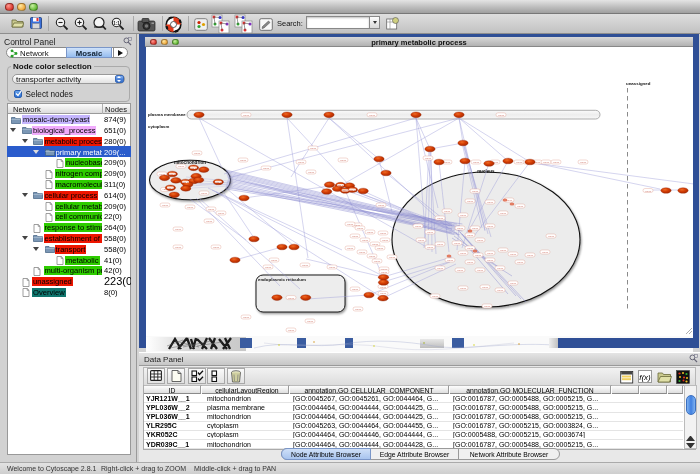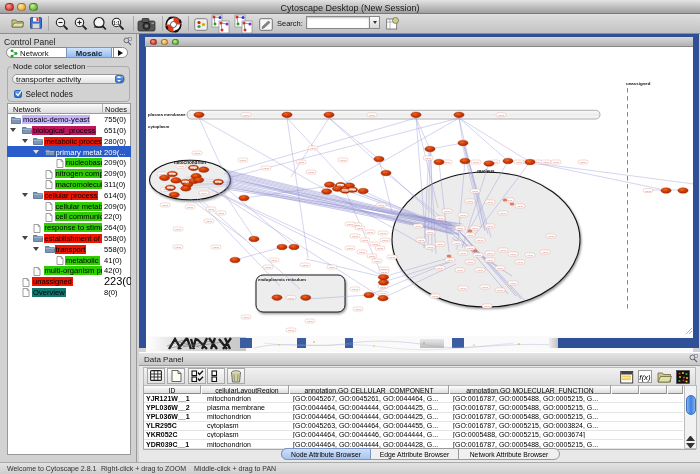--- a/index.html
+++ b/index.html
@@ -5,21 +5,20 @@
 html,body { width:700px; height:474px; overflow:hidden; font-family:"Liberation Sans",sans-serif; }
 .abs { position:absolute; }
 </style></head>
 <body>
 <div style="position:relative;width:700px;height:474px;background:#d4d4d4">
 
 <div class="abs" style="left:0;top:0;width:700px;height:14px;background:linear-gradient(#e4e4e4,#bdbdbd 55%,#9f9f9f);border-bottom:1px solid #787878"></div>
 <div style="position:absolute;left:5px;top:2.5px;width:8.5px;height:8.5px;border-radius:50%;background:radial-gradient(circle at 35% 30%, #ff9990, #d9342a 75%);border:0.5px solid rgba(0,0,0,.35)"></div>
 <div style="position:absolute;left:17px;top:2.5px;width:8.5px;height:8.5px;border-radius:50%;background:radial-gradient(circle at 35% 30%, #ffe9a0, #f0a63a 75%);border:0.5px solid rgba(0,0,0,.35)"></div>
 <div style="position:absolute;left:29px;top:2.5px;width:8.5px;height:8.5px;border-radius:50%;background:radial-gradient(circle at 35% 30%, #c8f0a0, #5fb830 75%);border:0.5px solid rgba(0,0,0,.35)"></div>
-<div class="abs" style="left:0;top:2.5px;width:700px;text-align:center;font-size:9px;color:#1a1a1a">Cytoscape Desktop (New Session)</div>
 
 <div class="abs" style="left:0;top:14px;width:700px;height:20px;background:linear-gradient(#dedede,#c2c2c2);border-bottom:1px solid #8e8e8e"></div>
 <svg style="position:absolute;left:11px;top:17px" width="13" height="11" viewBox="0 0 13 11">
       <path d="M1 3 L5 3 L6 4.5 L12 4.5 L12 10 L1 10 Z" fill="#c9c98e" stroke="#6b6b3a" stroke-width="0.8"></path>
       <path d="M1 10 L3 6 L13 6 L11 10 Z" fill="#e0e0a8" stroke="#6b6b3a" stroke-width="0.8"></path>
     </svg>
 <svg style="position:absolute;left:30px;top:17px" width="12" height="12" viewBox="0 0 12 12">
       <rect x="0.5" y="0.5" width="11" height="11" rx="1" fill="#3a6fd8" stroke="#1a3a7a" stroke-width="0.8"></rect>
       <rect x="3" y="0.5" width="6" height="4" fill="#fff"></rect>
       <rect x="6.5" y="1" width="2" height="3" fill="#e03030"></rect>
@@ -132,21 +131,21 @@
 <svg class="abs" style="left:10px;top:48.5px" width="8" height="9" viewBox="0 0 8 9">
       <circle cx="2" cy="1.8" r="1.4" fill="#2aa02a"></circle>
       <circle cx="6" cy="4.5" r="1.4" fill="#2aa02a"></circle>
       <circle cx="2" cy="7.2" r="1.4" fill="#2aa02a"></circle>
       <path d="M2 1.8 L6 4.5 L2 7.2" stroke="#2aa02a" stroke-width="0.7" fill="none"></path>
     </svg>
 <div class="abs" style="left:113px;top:47px;width:15px;height:11px;border-left:1px solid #8a8a8a"></div>
 <div class="abs" style="left:118px;top:49.5px;width:0;height:0;border-top:3.2px solid transparent;border-bottom:3.2px solid transparent;border-left:5px solid #111"></div>
 
 <div class="abs" style="left:7px;top:66px;width:123px;height:36px;border:1px solid #aaa;border-radius:4px"></div>
-<div class="abs" style="left:11px;top:62px;background:#d2d2d2;padding:0 2px;font-size:8px;font-weight:normal;color:#111">Node color selection</div>
+<div class="abs" style="left:11px;top:62px;background:#d2d2d2;padding:0 2px;font-size:8px;font-weight:bold;color:#111">Node color selection</div>
 <div class="abs" style="left:12px;top:73.5px;width:113px;height:10.5px;background:linear-gradient(#ffffff,#e2e2e2);border:1px solid #999;border-radius:5px"></div>
 <div class="abs" style="left:16px;top:75px;font-size:8px;color:#111">transporter activity</div>
 <div class="abs" style="left:114.5px;top:74.8px;width:9.5px;height:8.5px;background:linear-gradient(#8ab4f0,#4a82da 55%,#3a72c8);border-radius:2px;border:0.5px solid #3a6ab8"></div>
 <div class="abs" style="left:117px;top:76.2px;width:0;height:0;border-left:2px solid transparent;border-right:2px solid transparent;border-bottom:2.5px solid #fff"></div>
 <div class="abs" style="left:117px;top:79.8px;width:0;height:0;border-left:2px solid transparent;border-right:2px solid transparent;border-top:2.5px solid #fff"></div>
 <div class="abs" style="left:13.5px;top:89.5px;width:8px;height:8px;background:linear-gradient(#6aa4ec,#2a6fd4);border-radius:2px;border:0.5px solid #2a5fb0"></div>
 <svg class="abs" style="left:14px;top:89px" width="9" height="9" viewBox="0 0 9 9">
       <path d="M2 4.5 L4 6.5 L7.5 1.5" stroke="#fff" stroke-width="1.3" fill="none"></path>
     </svg>
 <div class="abs" style="left:25.5px;top:89.5px;font-size:8.2px;color:#111">Select nodes</div>
@@ -156,27 +155,27 @@
 <div class="abs" style="left:102px;top:104px;width:1px;height:9.5px;background:#b0b0b0"></div>
 <div class="abs" style="left:13px;top:105px;font-size:7.6px;color:#111">Network</div>
 <div class="abs" style="left:105px;top:105px;font-size:7.6px;color:#111">Nodes</div>
 <div class="abs" style="left:7px;top:114px;width:124px;height:340px;overflow:hidden">
 <div style="position:absolute;left:-7px;top:-114px;width:137px;height:468px">
 <svg width="10" height="8" viewBox="0 0 10 8" style="position:absolute;left:11px;top:115.5px">
           <path d="M0.5 1.5 L4 1.5 L5 2.7 L9.5 2.7 L9.5 7.5 L0.5 7.5 Z" fill="#7b97b5" stroke="#3f5f7f" stroke-width="0.7"></path>
           <path d="M0.5 3.5 L9.5 3.5" stroke="#a8bdd0" stroke-width="0.8"></path>
         </svg>
 <div style="position:absolute;left:22px;top:115.1px;max-width:80px;overflow:hidden;white-space:nowrap;background:#c4b5fd;color:#000;font-size:7.6px;line-height:9px;padding:0 1px">mosaic-demo-yeast</div>
-<div style="position:absolute;left:104px;top:115.1px;color:#000;font-size:7.6px;line-height:9px">755(0)</div>
+<div style="position:absolute;left:104px;top:115.1px;color:#000;font-size:7.6px;line-height:9px">874(9)</div>
 <div style="position:absolute;left:10px;top:128.3px;width:0;height:0;border-left:3.5px solid transparent;border-right:3.5px solid transparent;border-top:4.5px solid #444"></div>
 <svg width="10" height="8" viewBox="0 0 10 8" style="position:absolute;left:21.5px;top:126.3px">
           <path d="M0.5 1.5 L4 1.5 L5 2.7 L9.5 2.7 L9.5 7.5 L0.5 7.5 Z" fill="#7b97b5" stroke="#3f5f7f" stroke-width="0.7"></path>
           <path d="M0.5 3.5 L9.5 3.5" stroke="#a8bdd0" stroke-width="0.8"></path>
         </svg>
-<div style="position:absolute;left:32px;top:125.9px;max-width:70px;overflow:hidden;white-space:nowrap;background:#be185d;color:#000;font-size:7.6px;line-height:9px;padding:0 1px">biological_process</div>
+<div style="position:absolute;left:32px;top:125.9px;max-width:70px;overflow:hidden;white-space:nowrap;background:#f0abfc;color:#000;font-size:7.6px;line-height:9px;padding:0 1px">biological_process</div>
 <div style="position:absolute;left:104px;top:125.9px;color:#000;font-size:7.6px;line-height:9px">651(0)</div>
 <div style="position:absolute;left:21.5px;top:139.1px;width:0;height:0;border-left:3.5px solid transparent;border-right:3.5px solid transparent;border-top:4.5px solid #444"></div>
 <svg width="10" height="8" viewBox="0 0 10 8" style="position:absolute;left:33px;top:137.1px">
           <path d="M0.5 1.5 L4 1.5 L5 2.7 L9.5 2.7 L9.5 7.5 L0.5 7.5 Z" fill="#7b97b5" stroke="#3f5f7f" stroke-width="0.7"></path>
           <path d="M0.5 3.5 L9.5 3.5" stroke="#a8bdd0" stroke-width="0.8"></path>
         </svg>
 <div style="position:absolute;left:43.5px;top:136.7px;max-width:58.5px;overflow:hidden;white-space:nowrap;background:#ee1500;color:#000;font-size:7.6px;line-height:9px;padding:0 1px">metabolic process</div>
 <div style="position:absolute;left:104px;top:136.7px;color:#000;font-size:7.6px;line-height:9px">280(0)</div>
 <div style="position:absolute;left:7px;top:146.4px;width:124px;height:10.8px;background:#2a5ccc"></div>
 <div style="position:absolute;left:33px;top:149.9px;width:0;height:0;border-left:3.5px solid transparent;border-right:3.5px solid transparent;border-top:4.5px solid #ddd"></div>
@@ -268,20 +267,21 @@
 <div style="position:absolute;left:32px;top:287.9px;max-width:70px;overflow:hidden;white-space:nowrap;background:#0f766e;color:#000;font-size:7.6px;line-height:9px;padding:0 1px">Overview</div>
 <div style="position:absolute;left:104px;top:287.9px;color:#000;font-size:7.6px;line-height:9px">8(0)</div>
 </div>
 </div>
 
 <div class="abs" style="left:138.5px;top:34px;width:560.5px;height:314px;background:#2f4f96"></div>
 <div class="abs" style="left:145px;top:36.5px;width:548px;height:10.5px;background:linear-gradient(#d8d8d8,#b2b2b2);border-bottom:1px solid #888"></div>
 <div style="position:absolute;left:150px;top:38.5px;width:6.5px;height:6.5px;border-radius:50%;background:radial-gradient(circle at 35% 30%, #ff9990, #d9342a 75%);border:0.5px solid rgba(0,0,0,.35)"></div>
 <div style="position:absolute;left:161px;top:38.5px;width:6.5px;height:6.5px;border-radius:50%;background:radial-gradient(circle at 35% 30%, #ffe9a0, #f0a63a 75%);border:0.5px solid rgba(0,0,0,.35)"></div>
 <div style="position:absolute;left:172px;top:38.5px;width:6.5px;height:6.5px;border-radius:50%;background:radial-gradient(circle at 35% 30%, #c8f0a0, #5fb830 75%);border:0.5px solid rgba(0,0,0,.35)"></div>
+<div class="abs" style="left:145px;top:38px;width:548px;text-align:center;font-size:7.5px;font-weight:bold;color:#111">primary metabolic process</div>
 <div class="abs" style="left:146px;top:47px;width:547px;height:288.5px;background:#fff"></div>
 <svg width="547" height="289" viewBox="146 47 547 289" style="position:absolute;left:146px;top:47px">
 <defs>
 <radialGradient id="nd" cx="40%" cy="35%" r="75%">
 <stop offset="0%" stop-color="#ee6a24"></stop>
           <stop offset="45%" stop-color="#d23c04"></stop>
           <stop offset="100%" stop-color="#9e2600"></stop>
 </radialGradient>
 <linearGradient id="caps" x1="0" y1="0" x2="0" y2="1">
 <stop offset="0%" stop-color="#fbfbfb"></stop>

